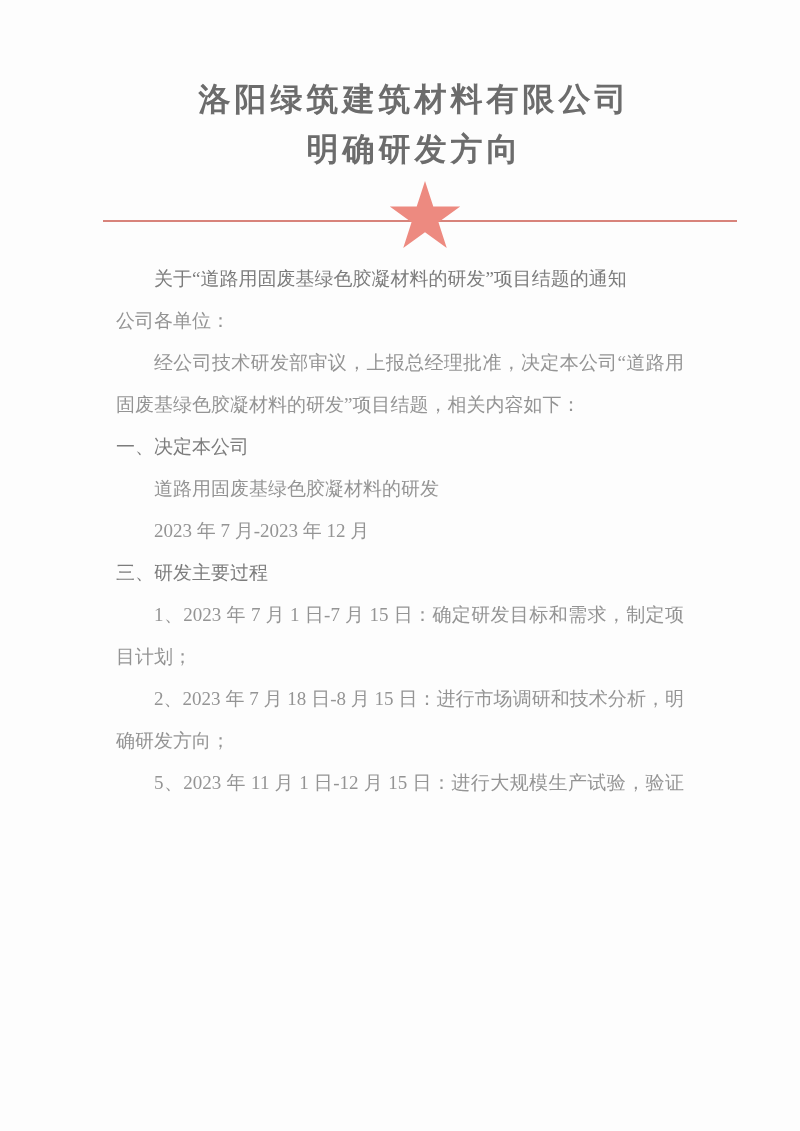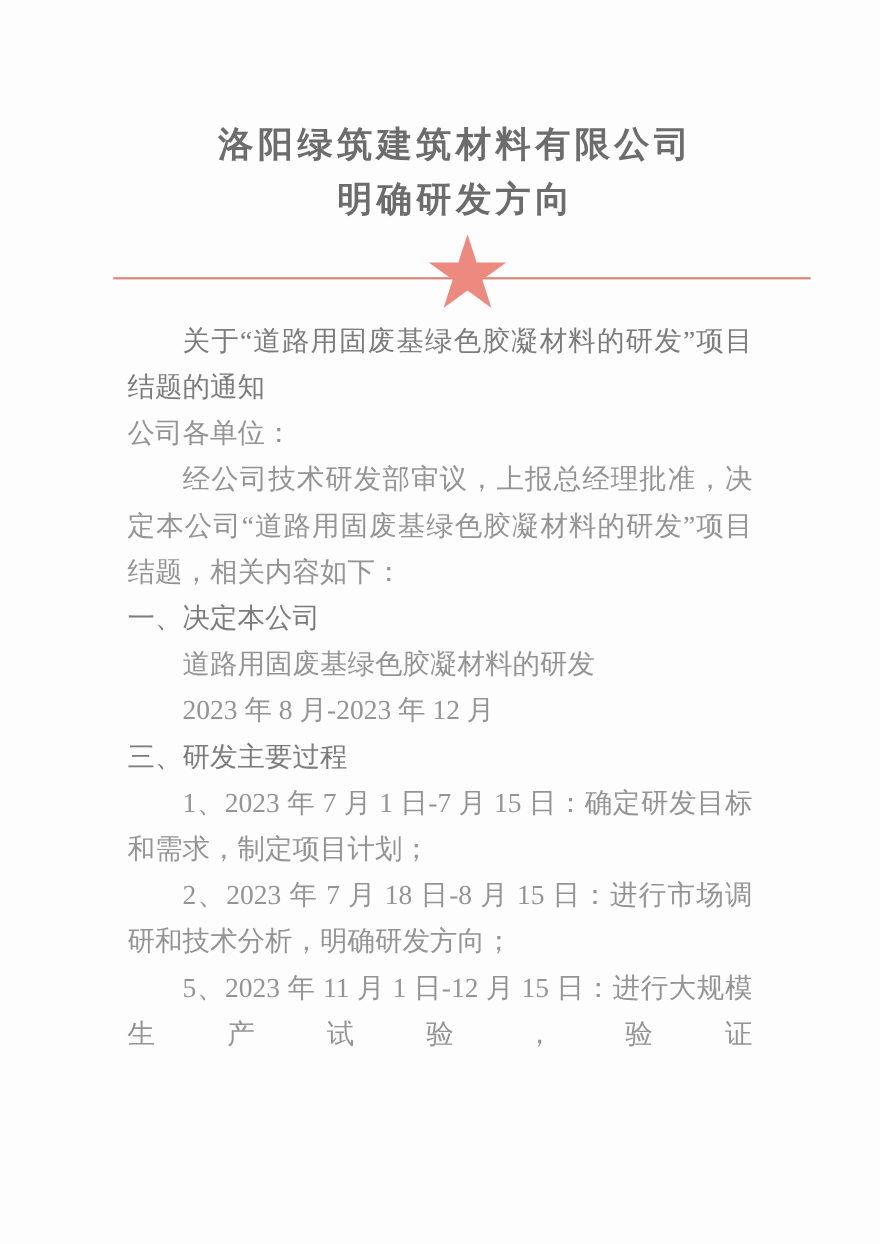--- a/index.html
+++ b/index.html
@@ -11,21 +11,21 @@
     position: relative;
     width: 800px;
     height: 1131px;
     margin: 0 auto;
     background: #fdfdfd;
     overflow: hidden;
     font-family: "Liberation Serif", "DejaVu Serif", serif;
   }
   
   .title-block {
-    padding-top: 106px;
+    padding-top: 74px;
     text-align: center;
     margin-left: 29px;
   }
   .title-line {
     margin: 0;
     font-size: 32px;
     font-weight: bold;
     line-height: 50px;
     letter-spacing: 4px;
     color: #6c6c6c;
@@ -56,21 +56,21 @@
     margin-top: 2px;
     padding: 0 116px;
     font-size: 19.5px;
     line-height: 42px;
     color: #949494;
     text-align: justify;
   }
   .doc-body p, .doc-body h3 {
     margin: 0;
     padding: 0;
-    font-size: 25px;
+    font-size: 19px;
     line-height: 42px;
     font-weight: normal;
   }
   .indent { text-indent: 2em; }
   .bold-head {
     font-weight: bold;
     color: #7c7c7c;
   }
   .fill { text-align-last: justify; }
 </style>
@@ -95,21 +95,21 @@
 
     <p class="indent bold-head">关于“道路用固废基绿色胶凝材料的研发”项目结题的通知</p>
 
     <p>公司各单位：</p>
 
     <p class="indent">经公司技术研发部审议，上报总经理批准，决定本公司“道路用固废基绿色胶凝材料的研发”项目结题，相关内容如下：</p>
 
     <h3 class="bold-head">一、决定本公司</h3>
     <p class="indent">道路用固废基绿色胶凝材料的研发</p>
 
-    <p class="indent">2023 年 8 月-2023 年 12 月</p>
+    <p class="indent">2023 年 7 月-2023 年 12 月</p>
 
     <h3 class="bold-head">三、研发主要过程</h3>
     <p class="indent">1、2023 年 7 月 1 日-7 月 15 日：确定研发目标和需求，制定项目计划；</p>
     <p class="indent">2、2023 年 7 月 18 日-8 月 15 日：进行市场调研和技术分析，明确研发方向；</p>
     <p class="indent fill">5、2023 年 11 月 1 日-12 月 15 日：进行大规模生产试验，验证</p>
 
   </div>
 
 </div>
 

